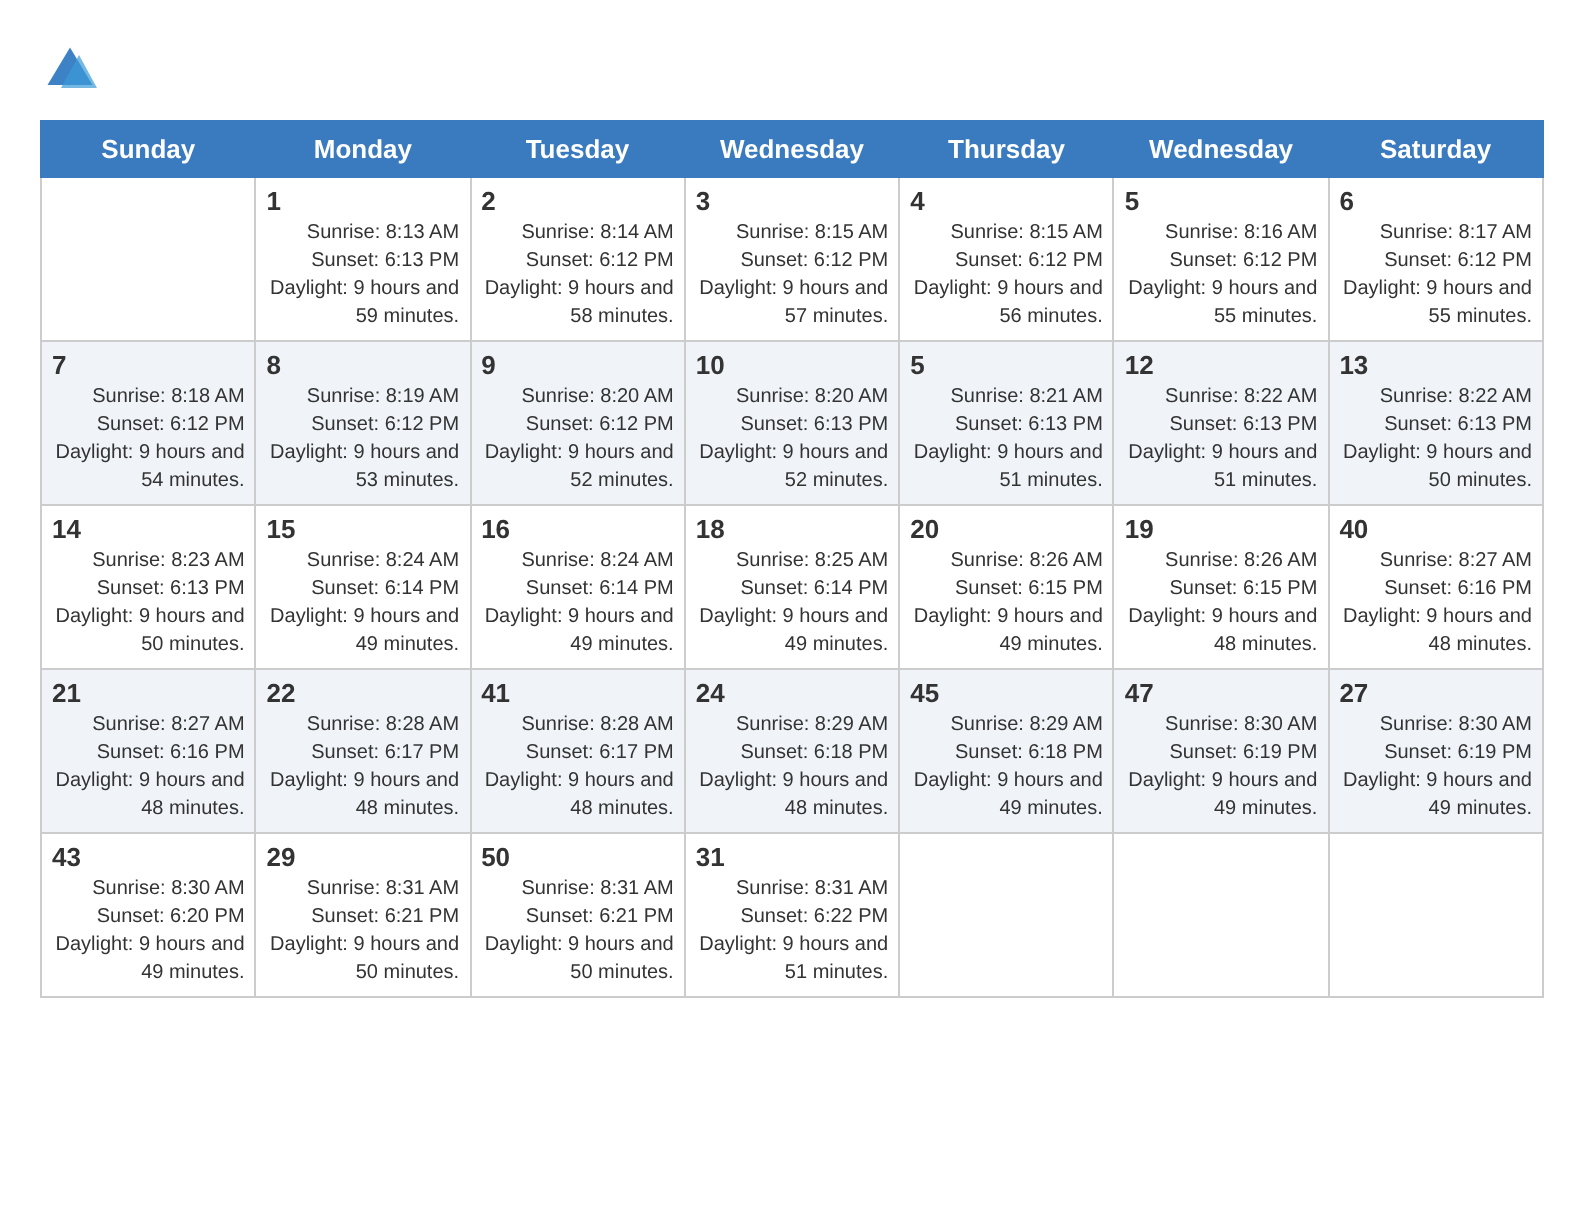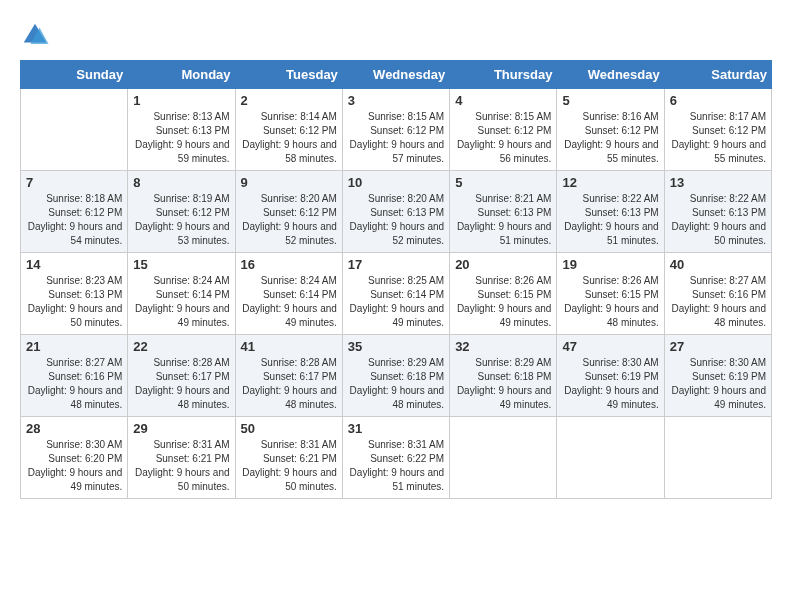--- a/index.html
+++ b/index.html
@@ -57,21 +57,21 @@
       width: 100%;
       border-collapse: collapse;
       border: 1px solid #ccc;
     }
     .calendar th {
       background-color: #3a7abf;
       color: #fff;
       font-size: 13px;
       font-weight: bold;
       padding: 6px 4px;
-      text-align: right;
+      text-align: center;
       border: 1px solid #3a7abf;
       margin-left: 24px;
     }
     .calendar td {
       vertical-align: top;
       border: 1px solid #ccc;
       padding: 4px 5px;
       width: calc(100% / 7);
       min-height: 80px;
       font-size: 10.5px;
@@ -195,21 +195,21 @@
         </td>
         <td>
           <span class="day-number">15</span>
           <div class="day-info">Sunrise: 8:24 AM<br>Sunset: 6:14 PM<br>Daylight: 9 hours and 49 minutes.</div>
         </td>
         <td>
           <span class="day-number">16</span>
           <div class="day-info">Sunrise: 8:24 AM<br>Sunset: 6:14 PM<br>Daylight: 9 hours and 49 minutes.</div>
         </td>
         <td>
-          <span class="day-number">17</span>
+          <span class="day-number">18</span>
           <div class="day-info">Sunrise: 8:25 AM<br>Sunset: 6:14 PM<br>Daylight: 9 hours and 49 minutes.</div>
         </td>
         <td>
           <span class="day-number">20</span>
           <div class="day-info">Sunrise: 8:26 AM<br>Sunset: 6:15 PM<br>Daylight: 9 hours and 49 minutes.</div>
         </td>
         <td>
           <span class="day-number">19</span>
           <div class="day-info">Sunrise: 8:26 AM<br>Sunset: 6:15 PM<br>Daylight: 9 hours and 48 minutes.</div>
         </td>
@@ -225,39 +225,39 @@
         </td>
         <td>
           <span class="day-number">22</span>
           <div class="day-info">Sunrise: 8:28 AM<br>Sunset: 6:17 PM<br>Daylight: 9 hours and 48 minutes.</div>
         </td>
         <td>
           <span class="day-number">41</span>
           <div class="day-info">Sunrise: 8:28 AM<br>Sunset: 6:17 PM<br>Daylight: 9 hours and 48 minutes.</div>
         </td>
         <td>
-          <span class="day-number">35</span>
+          <span class="day-number">24</span>
           <div class="day-info">Sunrise: 8:29 AM<br>Sunset: 6:18 PM<br>Daylight: 9 hours and 48 minutes.</div>
         </td>
         <td>
-          <span class="day-number">32</span>
+          <span class="day-number">45</span>
           <div class="day-info">Sunrise: 8:29 AM<br>Sunset: 6:18 PM<br>Daylight: 9 hours and 49 minutes.</div>
         </td>
         <td>
           <span class="day-number">47</span>
           <div class="day-info">Sunrise: 8:30 AM<br>Sunset: 6:19 PM<br>Daylight: 9 hours and 49 minutes.</div>
         </td>
         <td>
           <span class="day-number">27</span>
           <div class="day-info">Sunrise: 8:30 AM<br>Sunset: 6:19 PM<br>Daylight: 9 hours and 49 minutes.</div>
         </td>
       </tr>
       <tr>
         <td>
-          <span class="day-number">28</span>
+          <span class="day-number">43</span>
           <div class="day-info">Sunrise: 8:30 AM<br>Sunset: 6:20 PM<br>Daylight: 9 hours and 49 minutes.</div>
         </td>
         <td>
           <span class="day-number">29</span>
           <div class="day-info">Sunrise: 8:31 AM<br>Sunset: 6:21 PM<br>Daylight: 9 hours and 50 minutes.</div>
         </td>
         <td>
           <span class="day-number">50</span>
           <div class="day-info">Sunrise: 8:31 AM<br>Sunset: 6:21 PM<br>Daylight: 9 hours and 50 minutes.</div>
         </td>

